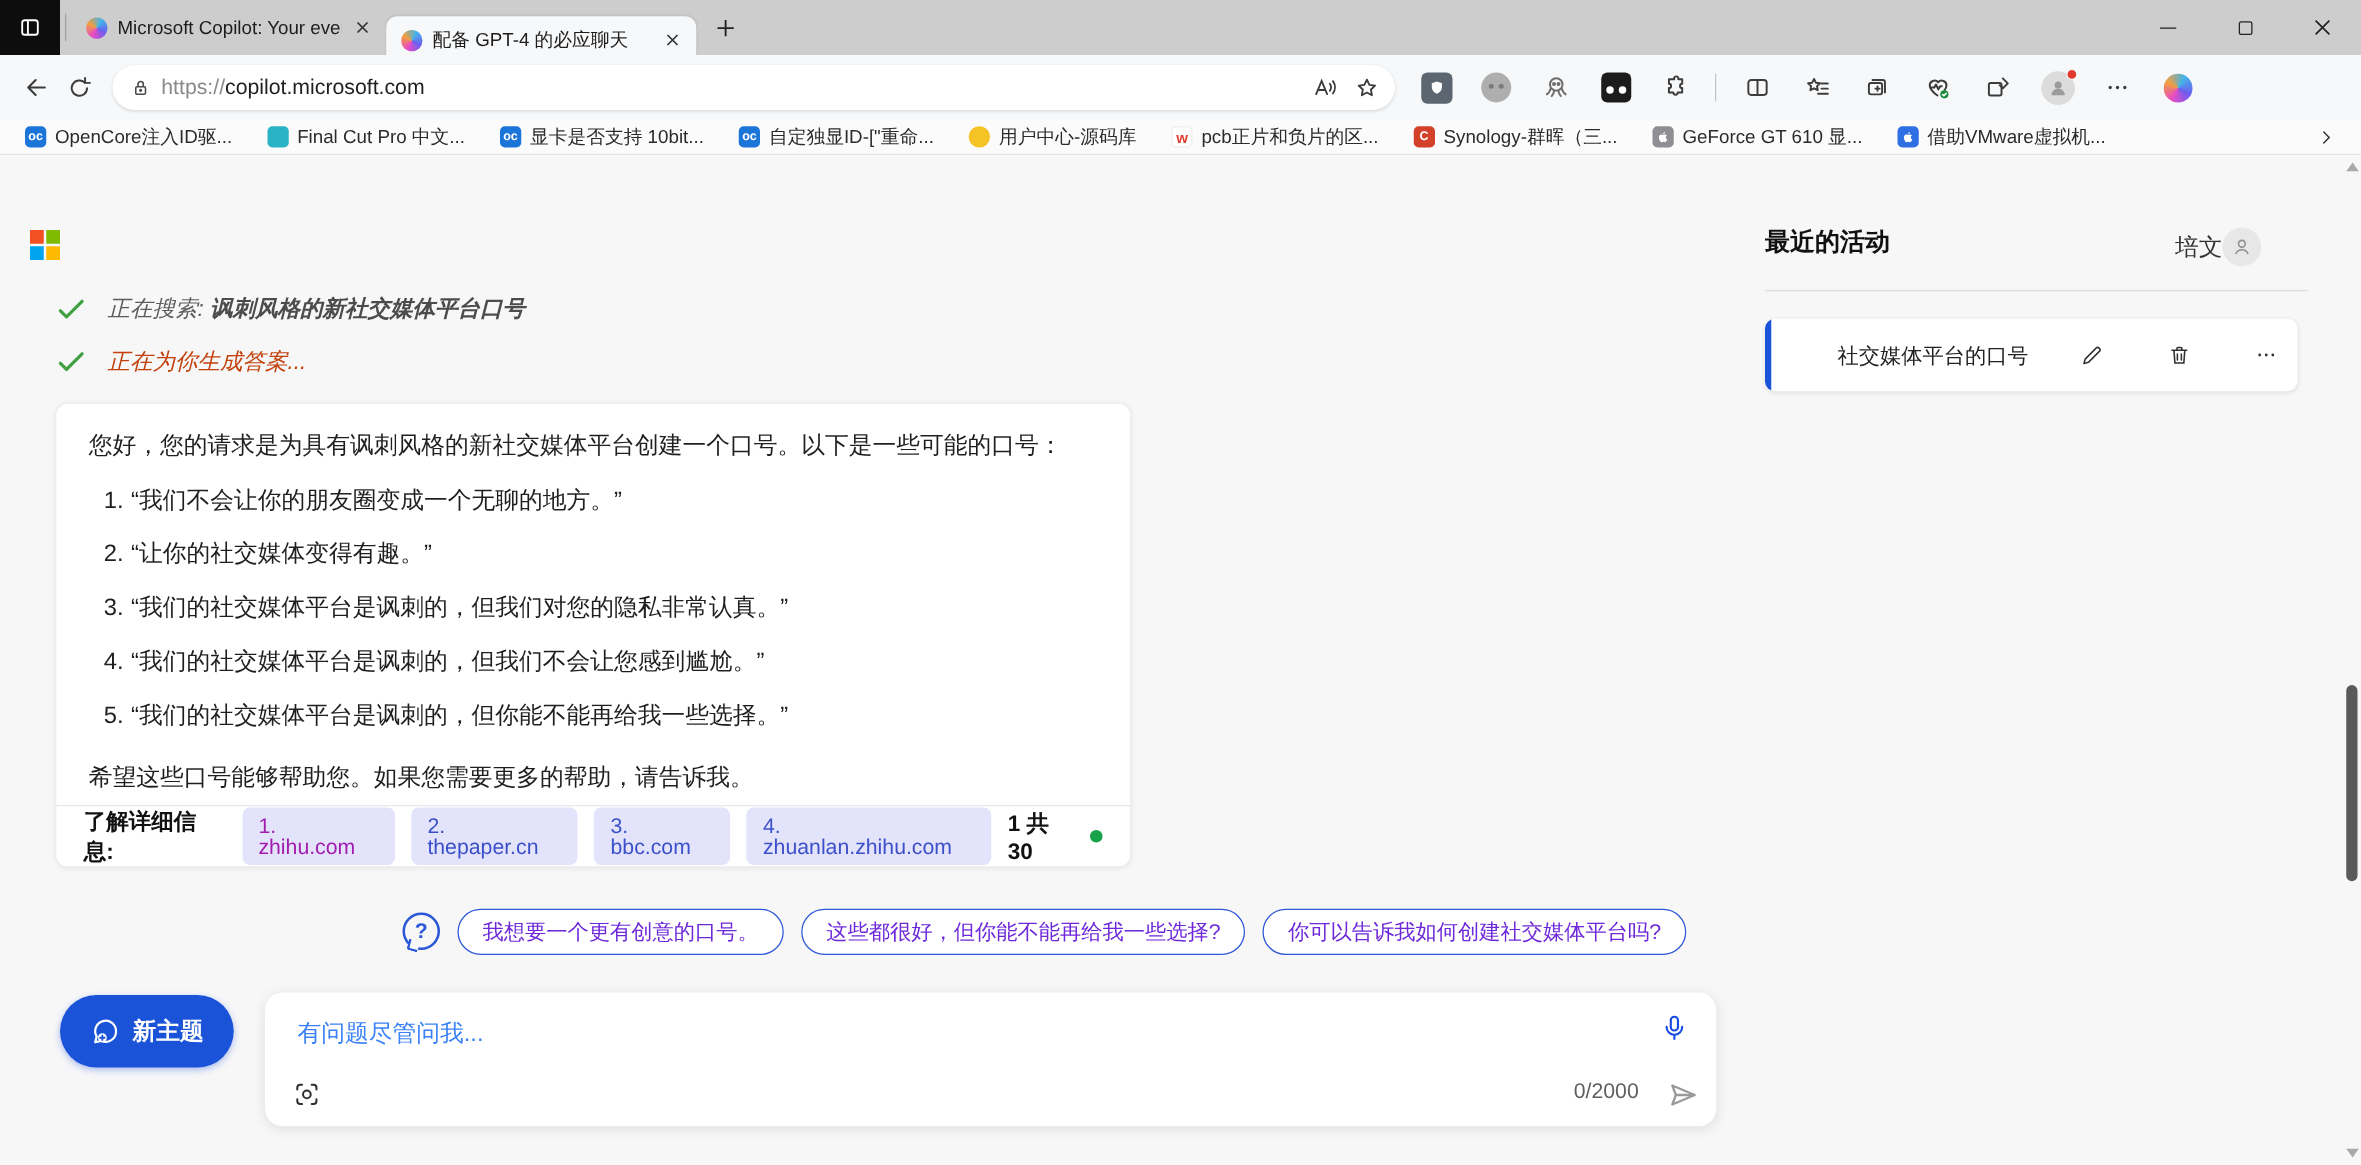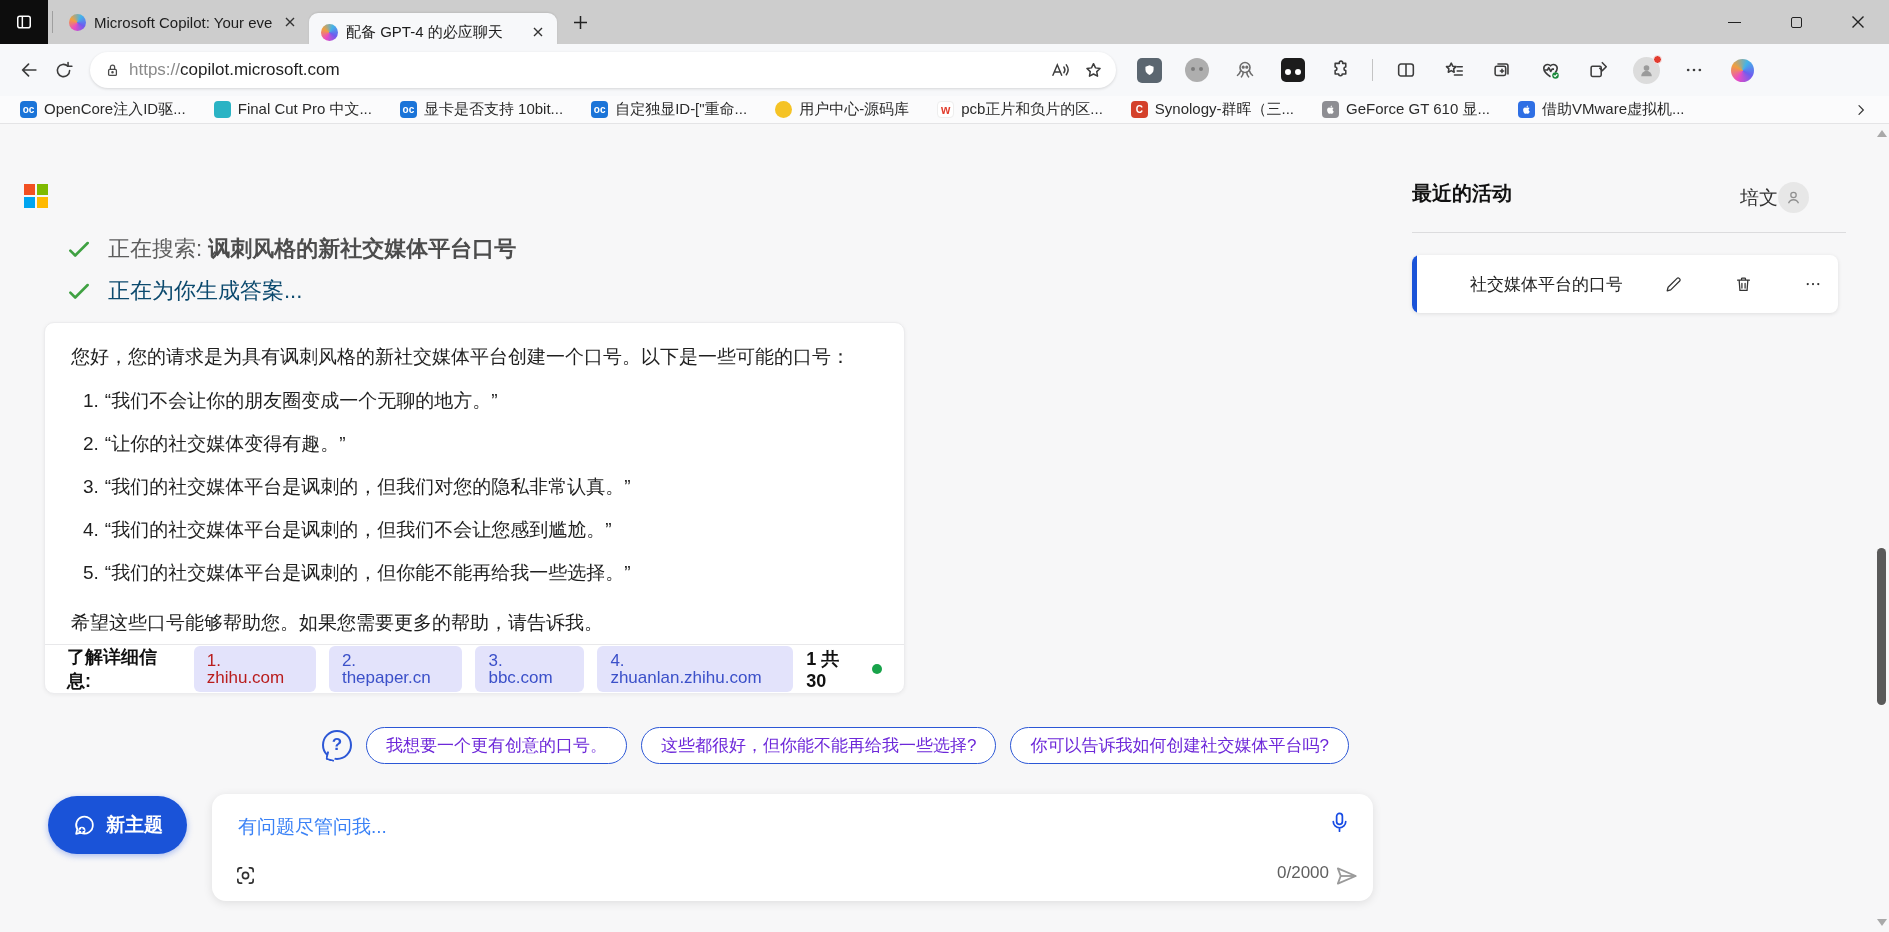--- a/index.html
+++ b/index.html
@@ -49,24 +49,24 @@
   .bm { display:flex; align-items:center; gap:7px; padding:0 14px; height:24px; border-radius:5px; font-size:15px; color:#2b2b2b; white-space:nowrap; }
   .bm-ic { width:17px; height:17px; border-radius:4px; display:flex; align-items:center; justify-content:center; font-size:10px; font-weight:bold; color:#fff; flex:none; }
   .bm-ic.round { border-radius:50%; }
   #bm-overflow { margin-left:auto; margin-right:14px; color:#333; }
 
   
   #content { position:absolute; left:0; top:124px; width:1889px; height:808px; background:#f7f7f8; }
   #ms-logo { left:24px; top:60px; width:24px; height:24px; display:grid; grid-template-columns:11px 11px; grid-auto-rows:11px; gap:2px; }
   #ms-logo i { display:block; }
 
-  .status-line { left:66px; display:flex; align-items:center; gap:16px; font-size:22px; color:#5d5d5d; }
+  .status-line { left:44px; display:flex; align-items:center; gap:16px; font-size:18px; color:#5d5d5d;font-style:italic; }
   .status-line b { color:#4c4c4c; }
   #status-1 { top:110px; }
-  #status-2 { top:152px; color:#0c4a6e; }
+  #status-2 { top:152px; color:#c2410c; }
 
   #answer-card { left:44px; top:198px; width:861px; height:372px; background:#ffffff; border-radius:10px; border:1px solid #ececee; box-shadow:0 1px 4px rgba(0,0,0,.06); padding:20px 26px 0; font-size:19px; color:#1f1f1f; }
   #answer-card p { line-height:27px; }
   #answer-intro { margin-bottom:17px; }
   .slogan { display:flex; gap:6px; padding-left:12px; margin-bottom:16px; line-height:27px; }
   #answer-outro { margin-top:23px; }
   #answer-footer { position:absolute; left:0; bottom:0; width:100%; height:49px; border-top:1px solid #e8e8ea; display:flex; align-items:center; padding:0 22px; gap:13px; }
   #cite-label { font-weight:bold; font-size:18px; color:#111; }
   .cite-pill { font-size:17px; padding:6px 13px; border-radius:6px; line-height:1; }
   #pager { margin-left:auto; font-weight:bold; font-size:18px; color:#111; display:flex; align-items:center; gap:8px; }
@@ -75,21 +75,21 @@
   #chips-row { left:322px; top:602px; display:flex; align-items:center; gap:14px; height:38px; }
   #chip-q { width:30px; height:30px; border-radius:50%; border:2px solid #2c57d6; color:#2c57d6; font-size:17px; font-weight:bold; display:flex; align-items:center; justify-content:center; position:relative; background:#f7f7f8; }
   #chip-q::after { content:""; position:absolute; left:2px; bottom:-3px; width:7px; height:7px; background:#f7f7f8; border-left:2px solid #2c57d6; border-bottom:2px solid #2c57d6; transform:rotate(15deg); border-radius:0 0 0 3px; }
   .chip { height:37px; display:flex; align-items:center; padding:0 19px; border:1.6px solid #2c57d6; border-radius:19px; background:#fff; color:#6d28d9; font-size:17px; white-space:nowrap; }
 
   #new-topic-btn { left:48px; top:672px; width:139px; height:58px; border-radius:29px; display:flex; align-items:center; justify-content:center; gap:9px; color:#fff; font-size:19px; font-weight:bold; box-shadow:0 2px 6px rgba(23,75,220,.35); }
   #composer { left:212px; top:670px; width:1161px; height:107px; background:#fff; border-radius:14px; box-shadow:0 2px 10px rgba(0,0,0,.10); }
   #composer-placeholder { position:absolute; left:26px; top:20px; font-size:19px; color:#3b82f6; }
   #mic-btn { position:absolute; right:22px; top:17px; color:#174be4; }
   #visual-search-btn { position:absolute; left:22px; bottom:14px; color:#2f2f2f; }
-  #char-counter { position:absolute; right:44px; bottom:18px; font-size:17px; color:#5f5f5f; }
+  #char-counter { position:absolute; right:62px; bottom:18px; font-size:17px; color:#5f5f5f; }
   #send-btn { position:absolute; right:14px; bottom:12px; color:#9a9a9a; }
 
   
   #sb-title { left:1412px; top:56px; font-size:20px; font-weight:bold; color:#111; }
   #sb-user { left:1740px; top:58px; display:flex; align-items:center; font-size:19px; color:#333; }
   #sb-avatar { width:31px; height:31px; border-radius:50%; background:#e7e7e7; display:flex; align-items:center; justify-content:center; color:#8f8f8f; }
   #sb-divider { left:1412px; top:108px; width:434px; height:1px; background:#dcdcde; }
   #sb-card { left:1412px; top:131px; width:426px; height:58px; background:#fff; border-radius:8px; box-shadow:0 1px 4px rgba(0,0,0,.10); display:flex; align-items:center; overflow:hidden;gap:36px; }
   #sb-accent { width:5px; height:100%; flex:none; }
   #sb-item-title { margin-left:17px; font-size:17px; color:#222; flex:1; white-space:nowrap; overflow:hidden; }
@@ -366,21 +366,21 @@
         <span>4.</span>
         <span>“我们的社交媒体平台是讽刺的，但我们不会让您感到尴尬。”</span>
       </div>
     <div class="slogan">
         <span>5.</span>
         <span>“我们的社交媒体平台是讽刺的，但你能不能再给我一些选择。”</span>
       </div>
     <p id="answer-outro">希望这些口号能够帮助您。如果您需要更多的帮助，请告诉我。</p>
     <div id="answer-footer">
       <span id="cite-label">了解详细信息:</span>
-      <span class="cite-pill" style="color: #b91c1c; background: rgb(227, 227, 251);">1. zhihu.com</span>
+      <span class="cite-pill" style="color: #a21caf; background: rgb(227, 227, 251);">1. zhihu.com</span>
       <span class="cite-pill" style="color: rgb(59, 80, 201); background: rgb(227, 227, 251);">2. thepaper.cn</span>
       <span class="cite-pill" style="color: rgb(59, 80, 201); background: rgb(227, 227, 251);">3. bbc.com</span>
       <span class="cite-pill" style="color: rgb(59, 80, 201); background: rgb(227, 227, 251);">4. zhuanlan.zhihu.com</span>
       <span id="pager">
           <span>1 共 30</span>
           <span class="dot" style="background: rgb(24, 163, 74);"></span>
         </span>
     </div>
   </div>
 

